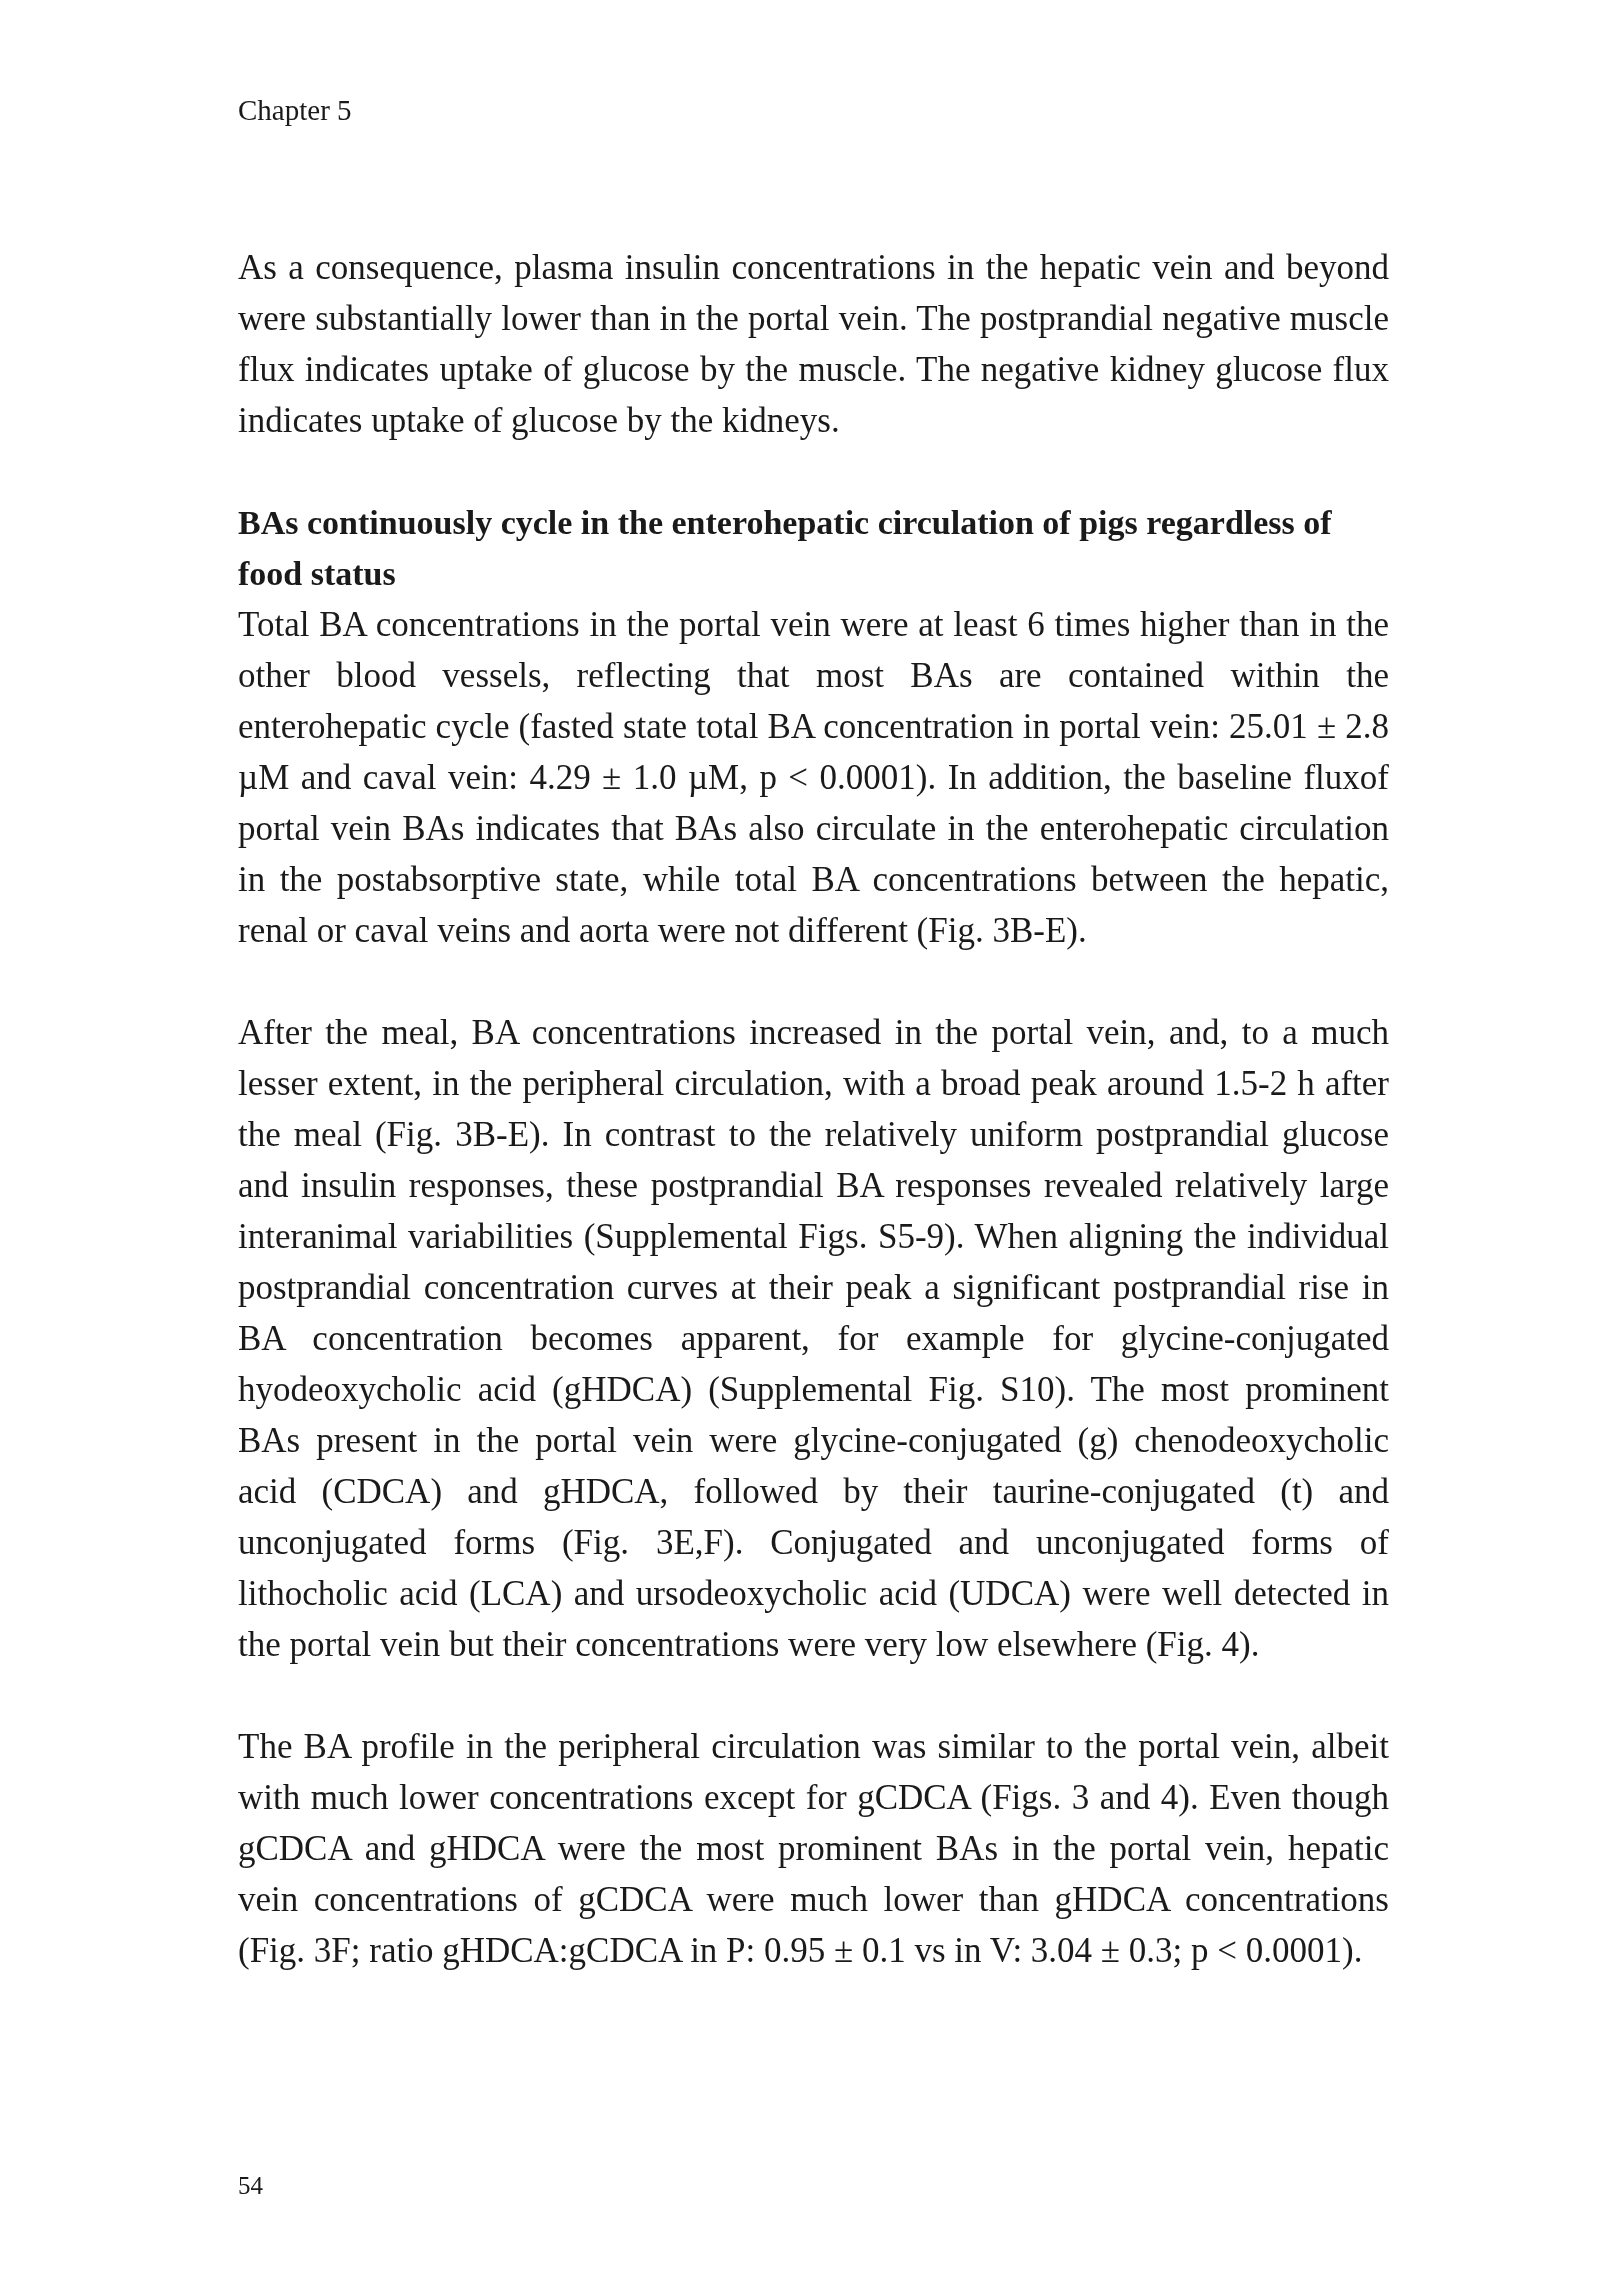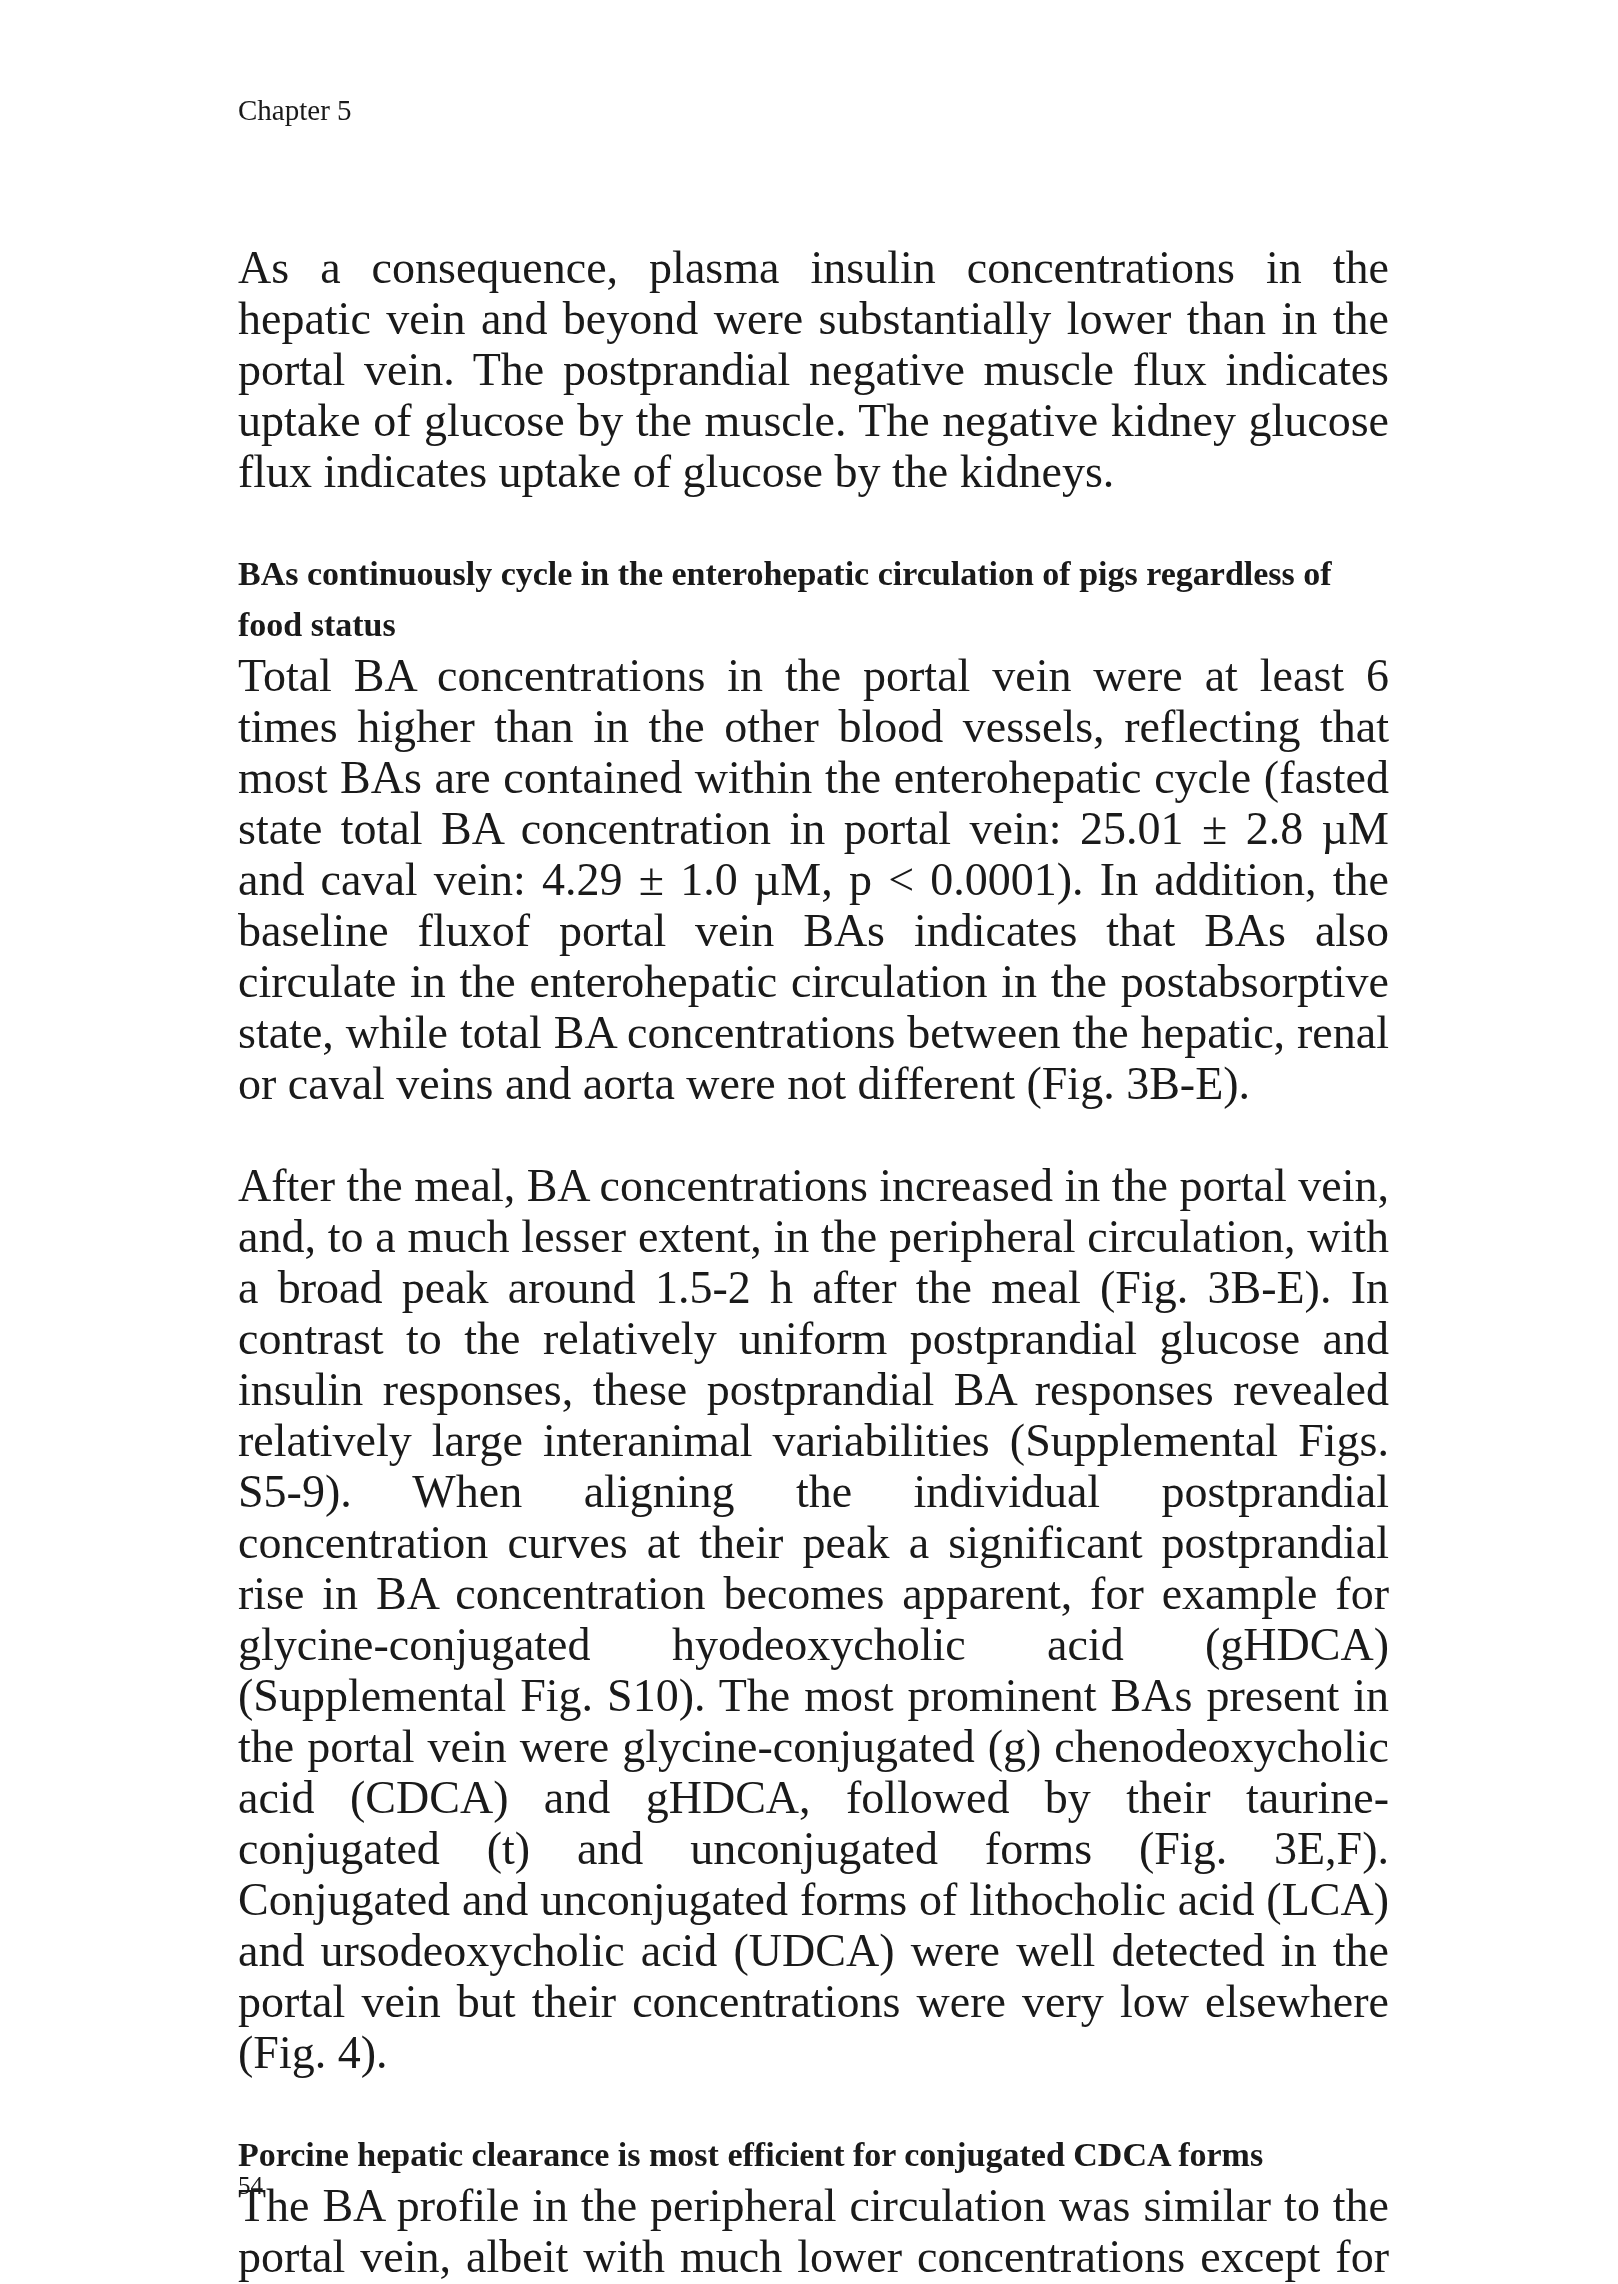--- a/index.html
+++ b/index.html
@@ -18,21 +18,21 @@
       font-size: 29px;
       line-height: 35px;
     }
     .content {
       position: absolute;
       left: 238px;
       top: 242px;
       width: 1151px;
     }
     .para {
-      font-size: 46px;
+      font-size: 35px;
       line-height: 51px;
       text-align: justify;
       text-align-last: left;
       margin: 0;
     }
     .heading {
       font-size: 34px;
       line-height: 51px;
       font-weight: bold;
       margin: 0;
@@ -57,19 +57,18 @@
   <div class="section">
     <h2 class="heading">BAs continuously cycle in the enterohepatic circulation of pigs regardless of food status</h2>
     <p class="para">Total BA concentrations in the portal vein were at least 6 times higher than in the other blood vessels, reflecting that most BAs are contained within the enterohepatic cycle (fasted state total BA concentration in portal vein: 25.01 ± 2.8 µM and caval vein: 4.29 ± 1.0 µM, p &lt; 0.0001). In addition, the baseline fluxof portal vein BAs indicates that BAs also circulate in the enterohepatic circulation in the postabsorptive state, while total BA concentrations between the hepatic, renal or caval veins and aorta were not different (Fig. 3B-E).</p>
   </div>
 
   <div class="section">
     <p class="para">After the meal, BA concentrations increased in the portal vein, and, to a much lesser extent, in the peripheral circulation, with a broad peak around 1.5-2 h after the meal (Fig. 3B-E). In contrast to the relatively uniform postprandial glucose and insulin responses, these postprandial BA responses revealed relatively large interanimal variabilities (Supplemental Figs. S5-9). When aligning the individual postprandial concentration curves at their peak a significant postprandial rise in BA concentration becomes apparent, for example for glycine-conjugated hyodeoxycholic acid (gHDCA) (Supplemental Fig. S10). The most prominent BAs present in the portal vein were glycine-conjugated (g) chenodeoxycholic acid (CDCA) and gHDCA, followed by their taurine-conjugated (t) and unconjugated forms (Fig. 3E,F). Conjugated and unconjugated forms of lithocholic acid (LCA) and ursodeoxycholic acid (UDCA) were well detected in the portal vein but their concentrations were very low elsewhere (Fig. 4).</p>
   </div>
 
   <div class="section">
-    <h2 class="heading">Porcine hepatic clearance is most efficient for conjugated CDCA forms</h2>
     <p class="para">The BA profile in the peripheral circulation was similar to the portal vein, albeit with much lower concentrations except for gCDCA (Figs. 3 and 4). Even though gCDCA and gHDCA were the most prominent BAs in the portal vein, hepatic vein concentrations of gCDCA were much lower than gHDCA concentrations (Fig. 3F; ratio gHDCA:gCDCA in P: 0.95 ± 0.1 vs in V: 3.04 ± 0.3; p &lt; 0.0001).</p>
   </div>
 </div>
 
 <div class="page-number">54</div>
 
 
 </body></html>

